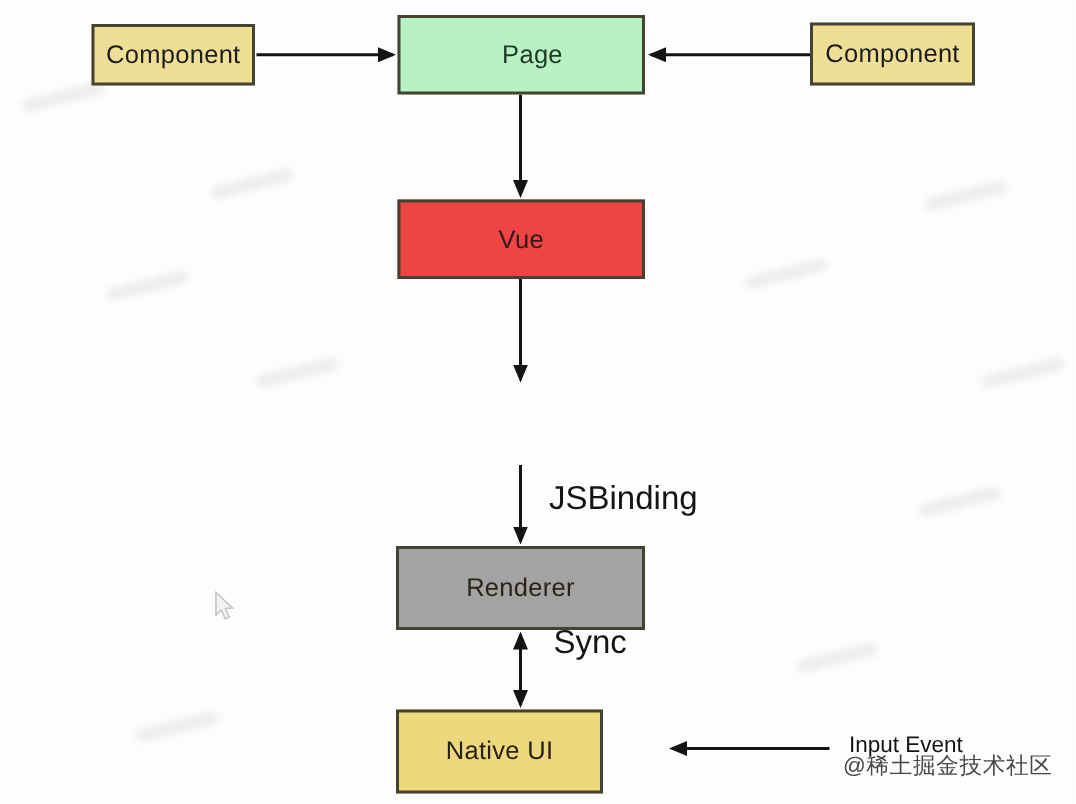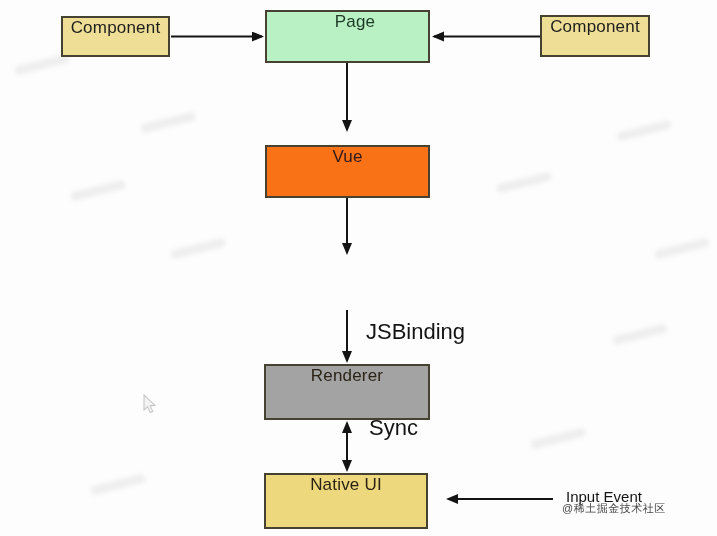--- a/index.html
+++ b/index.html
@@ -3,39 +3,39 @@
 <meta charset="utf-8">
 <style>
   html,body{margin:0;padding:0;background:#ffffff;}
   #canvas{
     position:relative;width:717px;height:536px;background:#fdfdfd;overflow:hidden;
     font-family:"Liberation Sans","DejaVu Sans",sans-serif;
   }
   
   .node{
     position:absolute;border:2px solid #454232;box-sizing:border-box;
-    display:flex;align-items:flex-start;justify-content:center;
+    display:flex;align-items:center;justify-content:center;
     font-size:17px;color:#1d1d1d;letter-spacing:.2px;
   }
   .n-component-left  {left:61px;  top:16px;  width:109px; height:41px; background:#efdf96;}
   .n-component-right {left:540px; top:15px;  width:110px; height:42px; background:#efdf96;}
   .n-page            {left:265px; top:10px;  width:165px; height:53px; background:#b9f1c5; color:#1e3a24;padding-left:15px;}
-  .n-vue             {left:265px; top:145px; width:165px; height:53px; background:#f97316; color:#32191c;}
+  .n-vue             {left:265px; top:133px; width:165px; height:53px; background:#ef4444; color:#32191c;}
   .n-js-core         {left:264px; top:256px; width:166px; height:54px; background:#def5c3; color:#263a1c;}
   .n-renderer        {left:264px; top:364px; width:166px; height:56px; background:#a3a3a3; color:#2b2316;}
-  .n-native-ui       {left:264px; top:473px; width:164px; height:56px; background:#eed87d; color:#292213;}
+  .n-native-ui       {left:264px; top:473px; width:138px; height:56px; background:#eed87d; color:#292213;}
   
   #arrows{position:absolute;left:0;top:0;width:717px;height:536px;pointer-events:none;}
   
   .edge-label{position:absolute;font-size:22px;color:#141414;}
   .lbl-jsbinding{left:366px;top:319px;}
   .lbl-sync{left:369px;top:415px;}
   .lbl-input-event{left:566px;top:488px;font-size:15px;}
   .watermark{
-    position:absolute;left:562px;top:501px;font-size:11px;color:#474747;
+    position:absolute;left:562px;top:501px;font-size:15px;color:#474747;
     letter-spacing:.5px;white-space:nowrap;
   }
   
   .sm{
     position:absolute;width:56px;height:9px;border-radius:5px;
     background:rgba(150,150,150,.14);filter:blur(2px);
     transform:rotate(-14deg);pointer-events:none;
   }
   
   .cursor{position:absolute;left:142px;top:394px;opacity:.55;pointer-events:none;}

